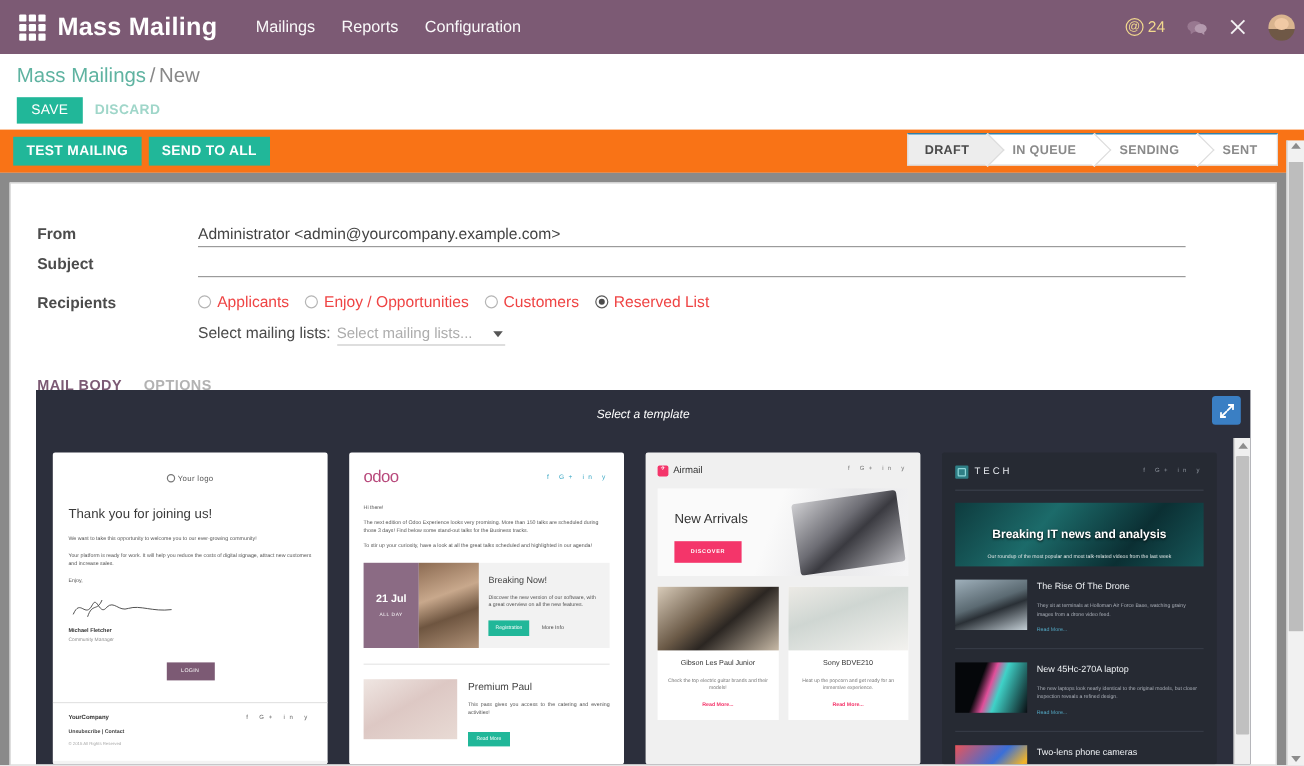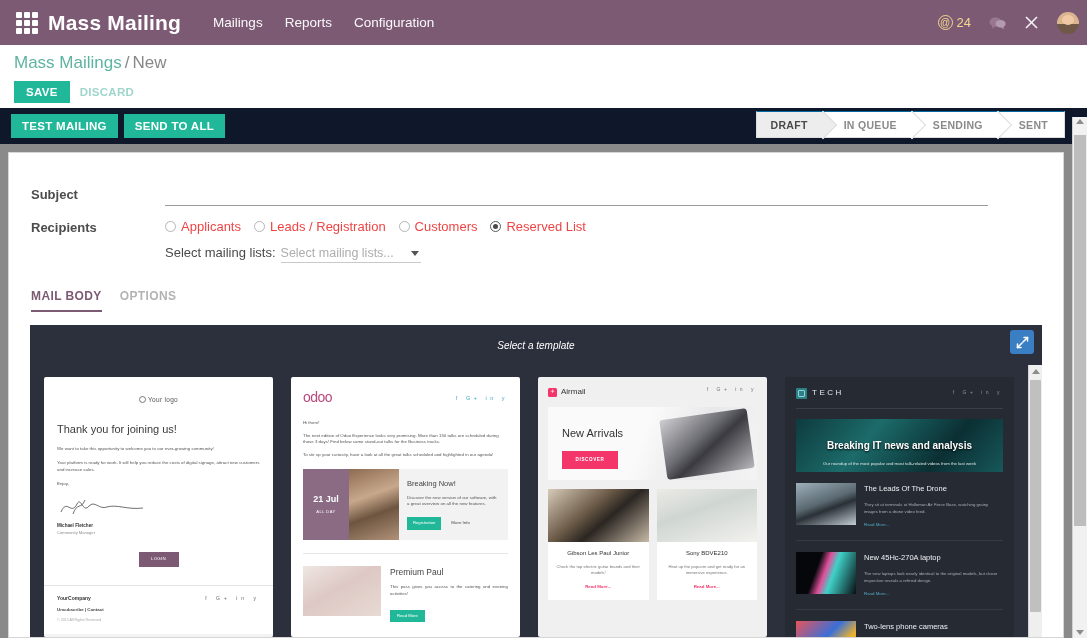--- a/index.html
+++ b/index.html
@@ -32,27 +32,27 @@
   .avatar::after { content:''; position:absolute; left:5px; top:3px; width:12px; height:10px;
      border-radius:50%; background:#f0c9a4; }
 
   
   .crumb-bar { height: 63px; background: #fff; padding: 8px 14px 0 14px; }
   .crumb { font-size: 17px; }
   .crumb .crumb-root { color: #5fb3a1; cursor: pointer; }
   .crumb .crumb-sep { color: #888; margin: 0 3px; }
   .crumb .crumb-cur { color: #888; }
   .crumb-actions { margin-top: 8px; display: flex; align-items: center; gap: 10px; }
-  .btn-save { background: #21b799; color: #fff; font-size: 11.5px; font-weight: bold;
+  .btn-save { background: #21b799; color: #fff; font-size: 11.5px; font-weight: normal;
      padding: 5px 12px; border: none; cursor: pointer; letter-spacing: .3px; }
   .btn-discard { background: none; border: none; color: #9fd6c9; font-size: 11.5px;
      font-weight: bold; cursor: pointer; letter-spacing: .3px; }
 
   
-  .action-bar { height: 36px; background: #0f172a; display: flex; align-items: center;
+  .action-bar { height: 36px; background: #f97316; display: flex; align-items: center;
      padding: 0 0 0 11px; position: relative; }
   .btn-teal { background: #21b799; color: #fff; border: none; font-size: 11.5px;
      font-weight: bold; padding: 6px 11px; cursor: pointer; margin-right: 6px; letter-spacing: .3px; }
   .statusbar { position: absolute; right: 22px; top: 3px; display: flex; height: 27px; }
   .st { position: relative; display: flex; align-items: center; padding: 0 16px 0 20px;
      font-size: 10.5px; font-weight: bold; color: #8a8a8a; background: #fff;
      border-top: 1px solid #0369a1; border-bottom: 1px solid #ddd; cursor: pointer; letter-spacing: .3px; }
   .st:first-child { border-left: 1px solid #ddd; padding-left: 14px; }
   .st:last-child { border-right: 1px solid #ddd; }
   .st.active { color: #4a4a4a; background: #ededed; }
@@ -168,21 +168,21 @@
       linear-gradient(150deg,#efe6e2,#ddc8c4 45%,#e8dad4); }
   .c2 .pp-txt { flex: 1; padding-left: 9px; }
   .c2 .pp-txt h3 { font-size: 8.5px; color: #444; font-weight: normal; margin-bottom: 5px; }
   .c2 .pp-txt p { text-align: justify; }
   .c2 .readbtn { background: #21b799; color: #fff; font-size: 4.2px; padding: 3px 7px;
      display: inline-block; margin-top: 6px; }
 
   
   .c3 { background: #f0f0f0; }
   .c3 .inner { padding: 9px 10px 0 10px; }
-  .c3 .hdr { display:flex; justify-content: space-between; align-items: flex-start; margin-bottom: 9px; }
+  .c3 .hdr { display:flex; justify-content: space-between; align-items: center; margin-bottom: 9px; }
   .c3 .brandrow { display: flex; align-items: center; gap: 4px; }
   .c3 .brandsq { width: 9px; height: 9px; background: #f4356a; border-radius: 1.5px;
      display:flex;align-items:center;justify-content:center; color:#fff; font-size:5px; }
   .c3 .brandname { font-size: 8px; color: #333; }
   .c3 .socials { color: #777; font-size: 5px; letter-spacing: 3.5px; }
   .c3 .hero { height: 73px; background: linear-gradient(110deg,#fafafa 45%,#e8e8ea 70%,#f4f4f5);
      position: relative; padding: 18px 0 0 14px; }
   .c3 .hero h3 { font-size: 11px; color: #333; font-weight: normal; }
   .c3 .discover { margin-top: 9px; width: 56px; background: #f4356a; color: #fff;
      font-size: 4.6px; text-align: center; padding: 5px 0; letter-spacing: .6px; font-weight: bold; }
@@ -293,35 +293,41 @@
       <div class="st">SENDING</div>
       <div class="st">SENT</div>
     </div>
   </div>
 
   <div class="outer">
     <div class="sheet">
 
       <div class="form-area">
         <div class="frow">
+          <div class="flabel">From</div>
+          <div class="fval">
+            <input class="finput" value="Administrator &lt;admin@yourcompany.example.com&gt;" style="">
+          </div>
+        </div>
+        <div class="frow">
           <div class="flabel">Subject</div>
           <div class="fval">
             <input class="finput" placeholder="" style="">
           </div>
         </div>
         <div class="frow recipients">
           <div class="flabel">Recipients</div>
           <div class="radios">
             <label class="radio-opt">
               <span class="rdot"></span>
               <span>Applicants</span>
             </label>
             <label class="radio-opt">
               <span class="rdot"></span>
-              <span>Leads / Registration</span>
+              <span>Enjoy / Opportunities</span>
             </label>
             <label class="radio-opt">
               <span class="rdot"></span>
               <span>Customers</span>
             </label>
             <label class="radio-opt">
               <span class="rdot sel"></span>
               <span>Reserved List</span>
             </label>
           </div>
@@ -463,21 +469,21 @@
                 </div>
                 <div class="socials">f G+ in y</div>
               </div>
               <div class="banner">
                 <h3>Breaking IT news and analysis</h3>
                 <div class="sub">Our roundup of the most popular and most talk-related videos from the last week</div>
               </div>
               <div class="art">
                 <div class="athumb a1"></div>
                 <div class="atxt">
-                  <h4>The Leads Of The Drone</h4>
+                  <h4>The Rise Of The Drone</h4>
                   <p>They sit at terminals at Holloman Air Force Base, watching grainy images from a drone video feed.</p>
                   <div class="rm">Read More...</div>
                 </div>
               </div>
               <div class="art">
                 <div class="athumb a2"></div>
                 <div class="atxt">
                   <h4>New 45Hc-270A laptop</h4>
                   <p>The new laptops look nearly identical to the original models, but closer inspection reveals a refined design.</p>
                   <div class="rm">Read More...</div>

